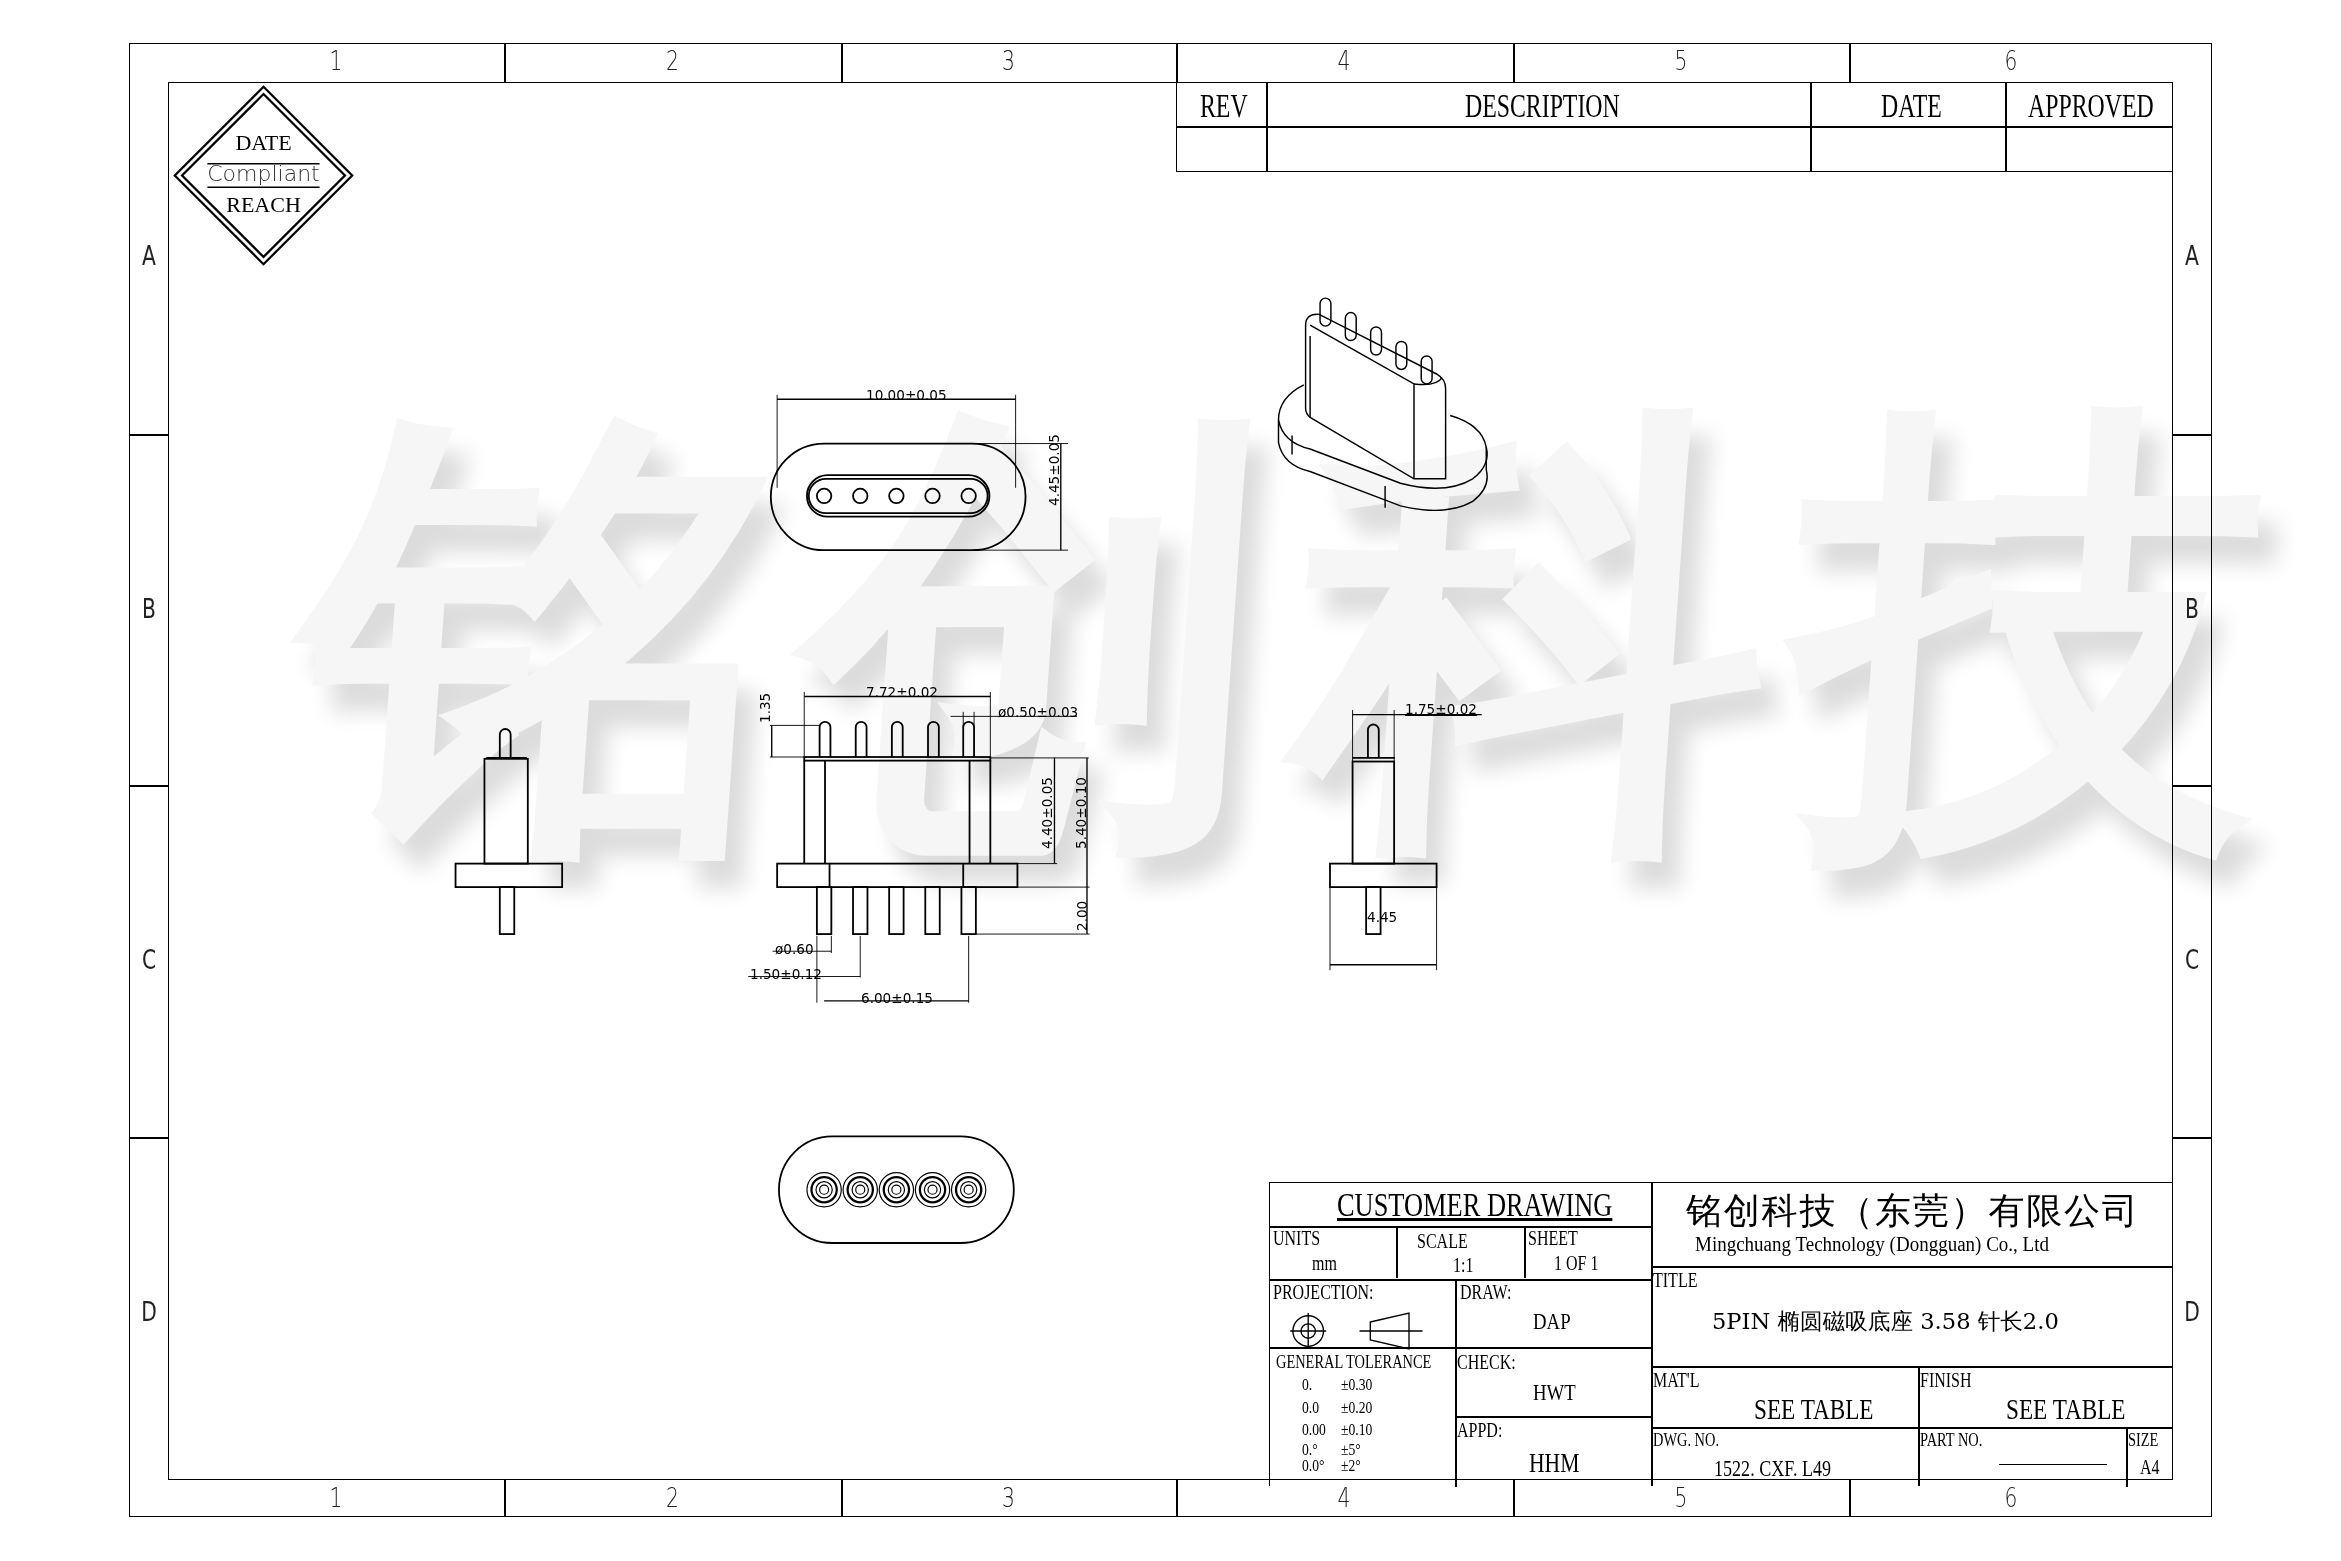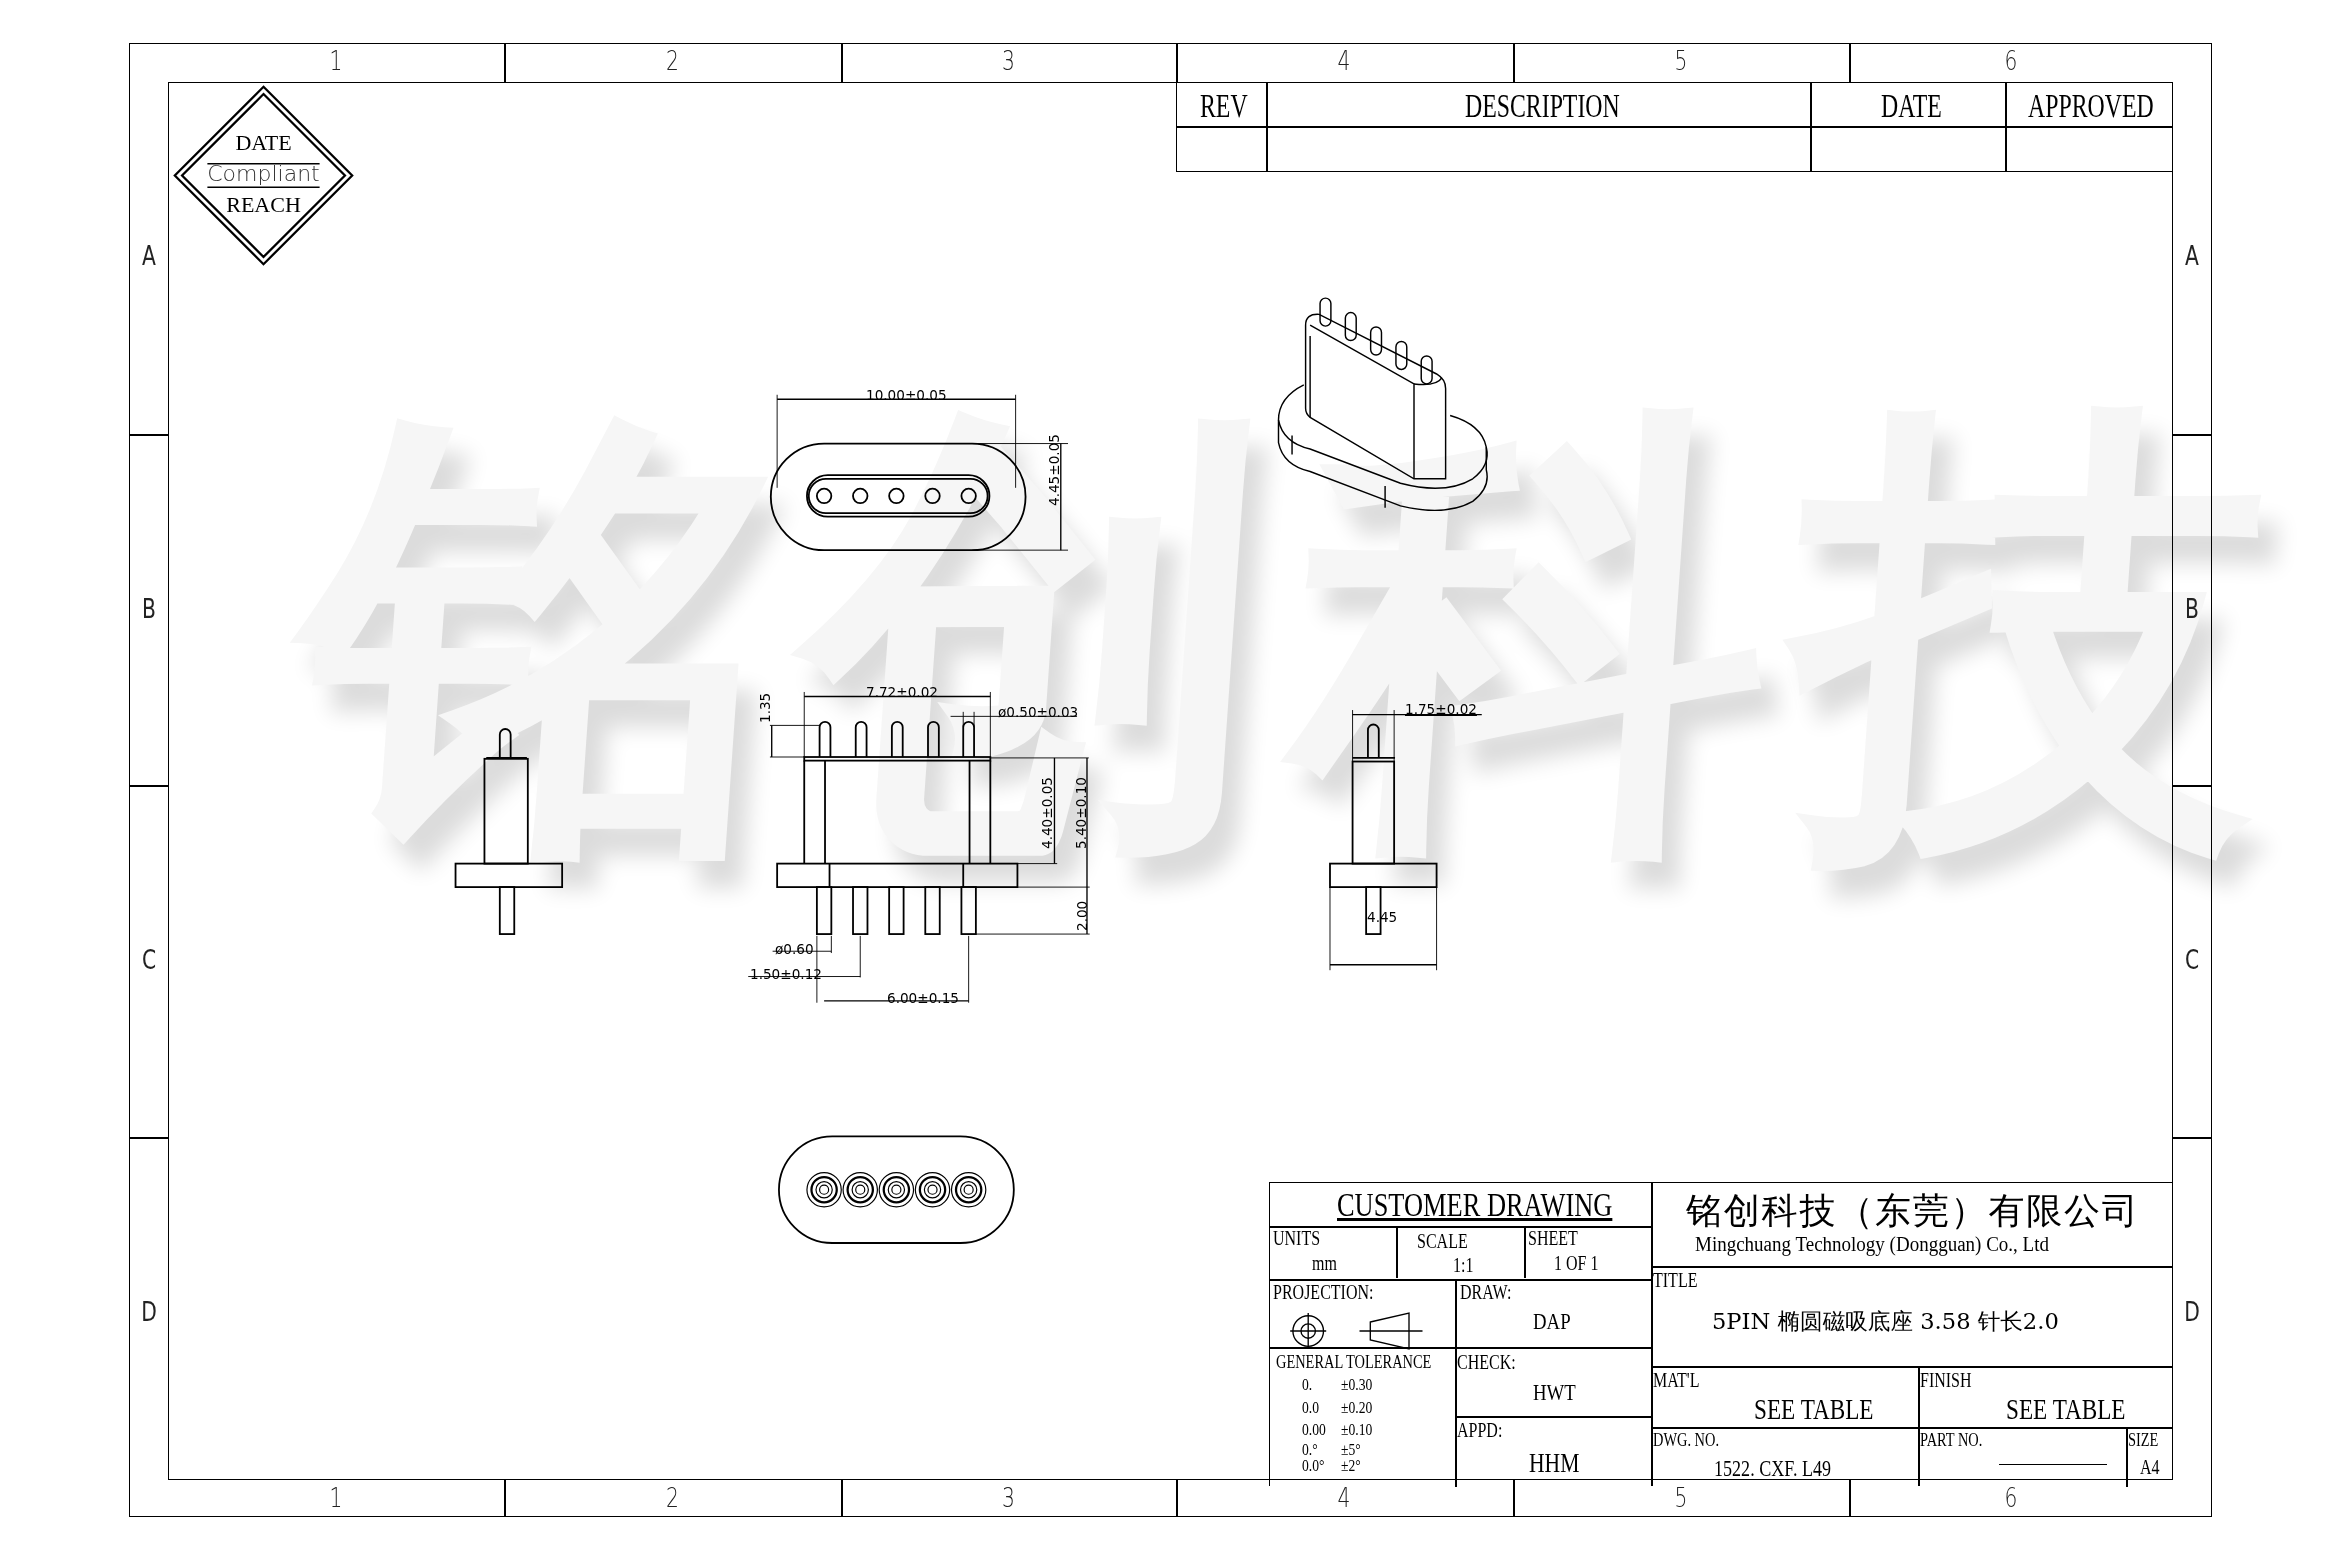--- a/index.html
+++ b/index.html
@@ -227,21 +227,21 @@
 <div class="abs dimlbl" style="left:866px;top:387px;font-family:'DejaVu Sans',sans-serif;font-size:13.6px;">10.00±0.05</div>
 <div class="abs" style="left:1046px;top:506px;font-family:'DejaVu Sans',sans-serif;font-size:13.6px;transform:rotate(-90deg);transform-origin:left top;">4.45±0.05</div>
 <div class="abs" style="left:866px;top:684px;font-family:'DejaVu Sans',sans-serif;font-size:13.6px;">7.72±0.02</div>
 <div class="abs" style="left:998px;top:704px;font-family:'DejaVu Sans',sans-serif;font-size:13.6px;">ø0.50±0.03</div>
 <div class="abs" style="left:757px;top:723px;font-family:'DejaVu Sans',sans-serif;font-size:13.6px;transform:rotate(-90deg);transform-origin:left top;">1.35</div>
 <div class="abs" style="left:1039px;top:849px;font-family:'DejaVu Sans',sans-serif;font-size:13.6px;transform:rotate(-90deg);transform-origin:left top;">4.40±0.05</div>
 <div class="abs" style="left:1073px;top:849px;font-family:'DejaVu Sans',sans-serif;font-size:13.6px;transform:rotate(-90deg);transform-origin:left top;">5.40±0.10</div>
 <div class="abs" style="left:1074px;top:931px;font-family:'DejaVu Sans',sans-serif;font-size:13.6px;transform:rotate(-90deg);transform-origin:left top;">2.00</div>
 <div class="abs" style="left:775px;top:941px;font-family:'DejaVu Sans',sans-serif;font-size:13.6px;">ø0.60</div>
 <div class="abs" style="left:750px;top:966px;font-family:'DejaVu Sans',sans-serif;font-size:13.6px;">1.50±0.12</div>
-<div class="abs" style="left:861px;top:990px;font-family:'DejaVu Sans',sans-serif;font-size:13.6px;margin-left:26px;">6.00±0.15</div>
+<div class="abs" style="left:861px;top:990px;font-family:'DejaVu Sans',sans-serif;font-size:13.6px;">6.00±0.15</div>
 <div class="abs" style="left:1405px;top:701px;font-family:'DejaVu Sans',sans-serif;font-size:13.6px;text-decoration:underline;">1.75±0.02</div>
 <div class="abs" style="left:1367px;top:909px;font-family:'DejaVu Sans',sans-serif;font-size:13.6px;">4.45</div>
 
 <div class="abs" style="left:1269px;top:1182px;width:904px;height:304px;">
   <div class="abs" style="left:0;top:0;width:904px;height:304px;border-left:1.8px solid #000;border-top:1.8px solid #000;box-sizing:border-box;"></div>
 
   <div class="vdiv" style="left:382px;top:0;height:304px;"></div>
   <div class="hdiv" style="left:0;top:44px;width:382px;"></div>
   <div class="hdiv" style="left:0;top:97px;width:382px;"></div>
   <div class="vdiv" style="left:127px;top:44px;height:52px;"></div>

